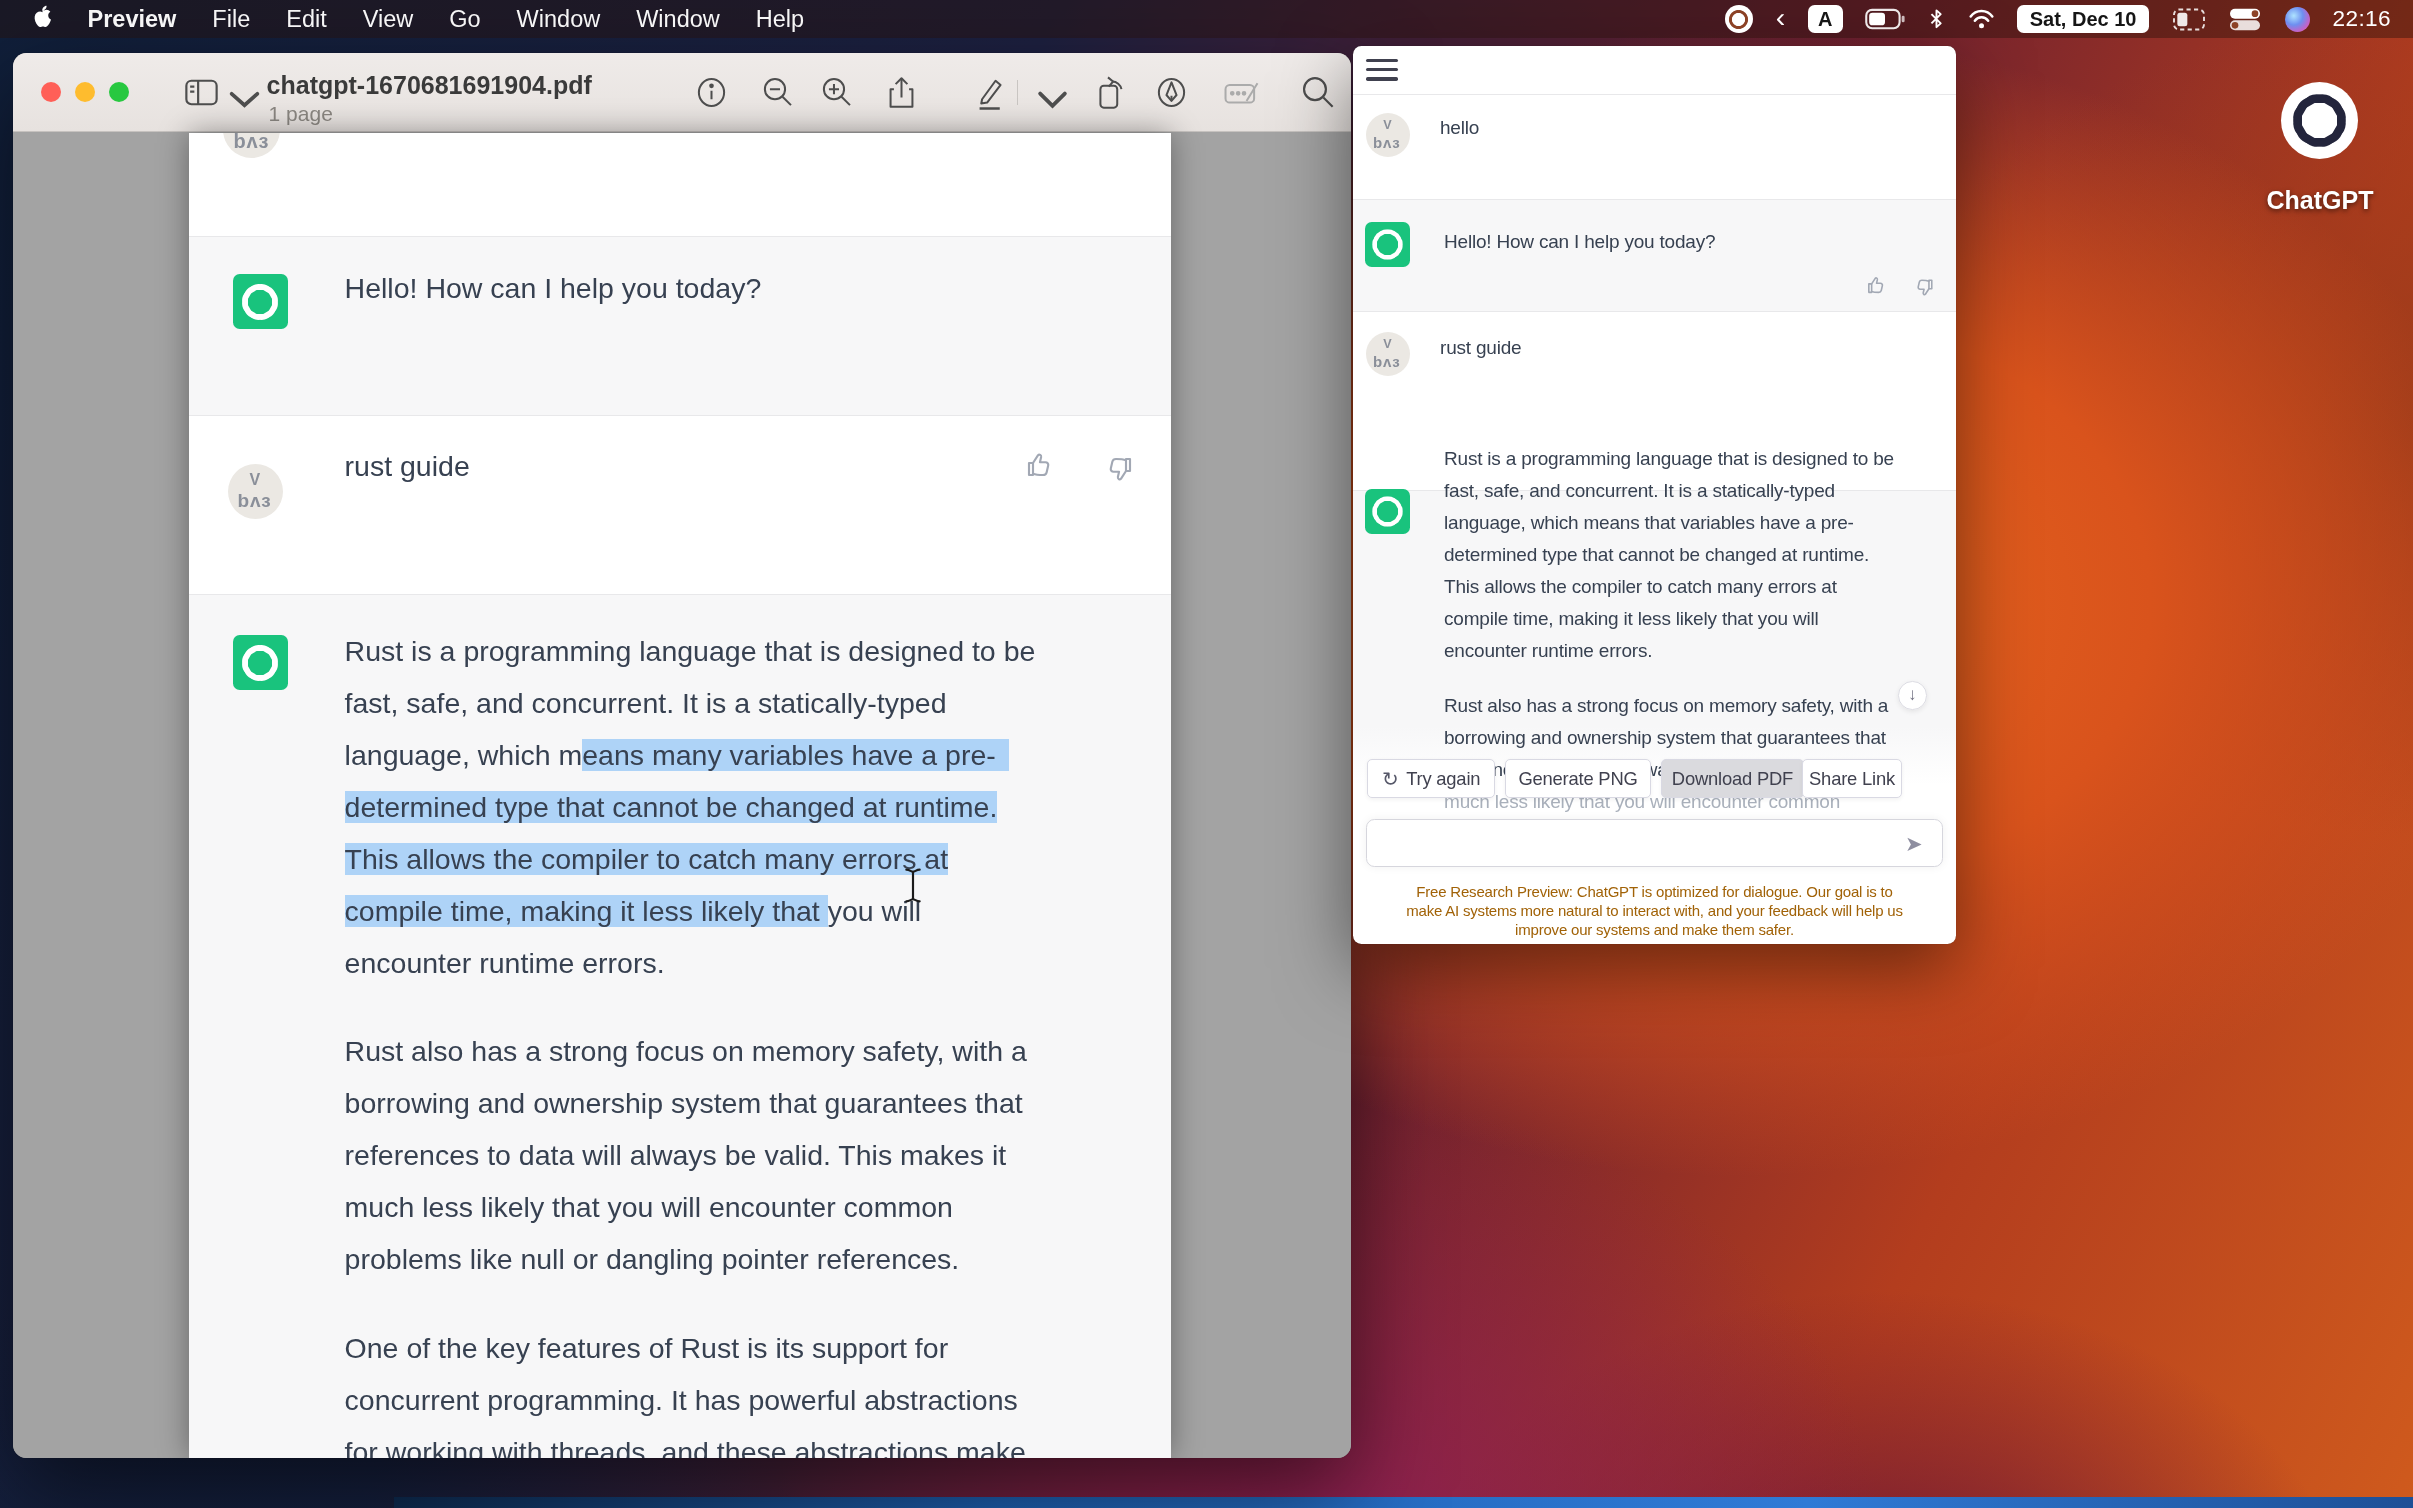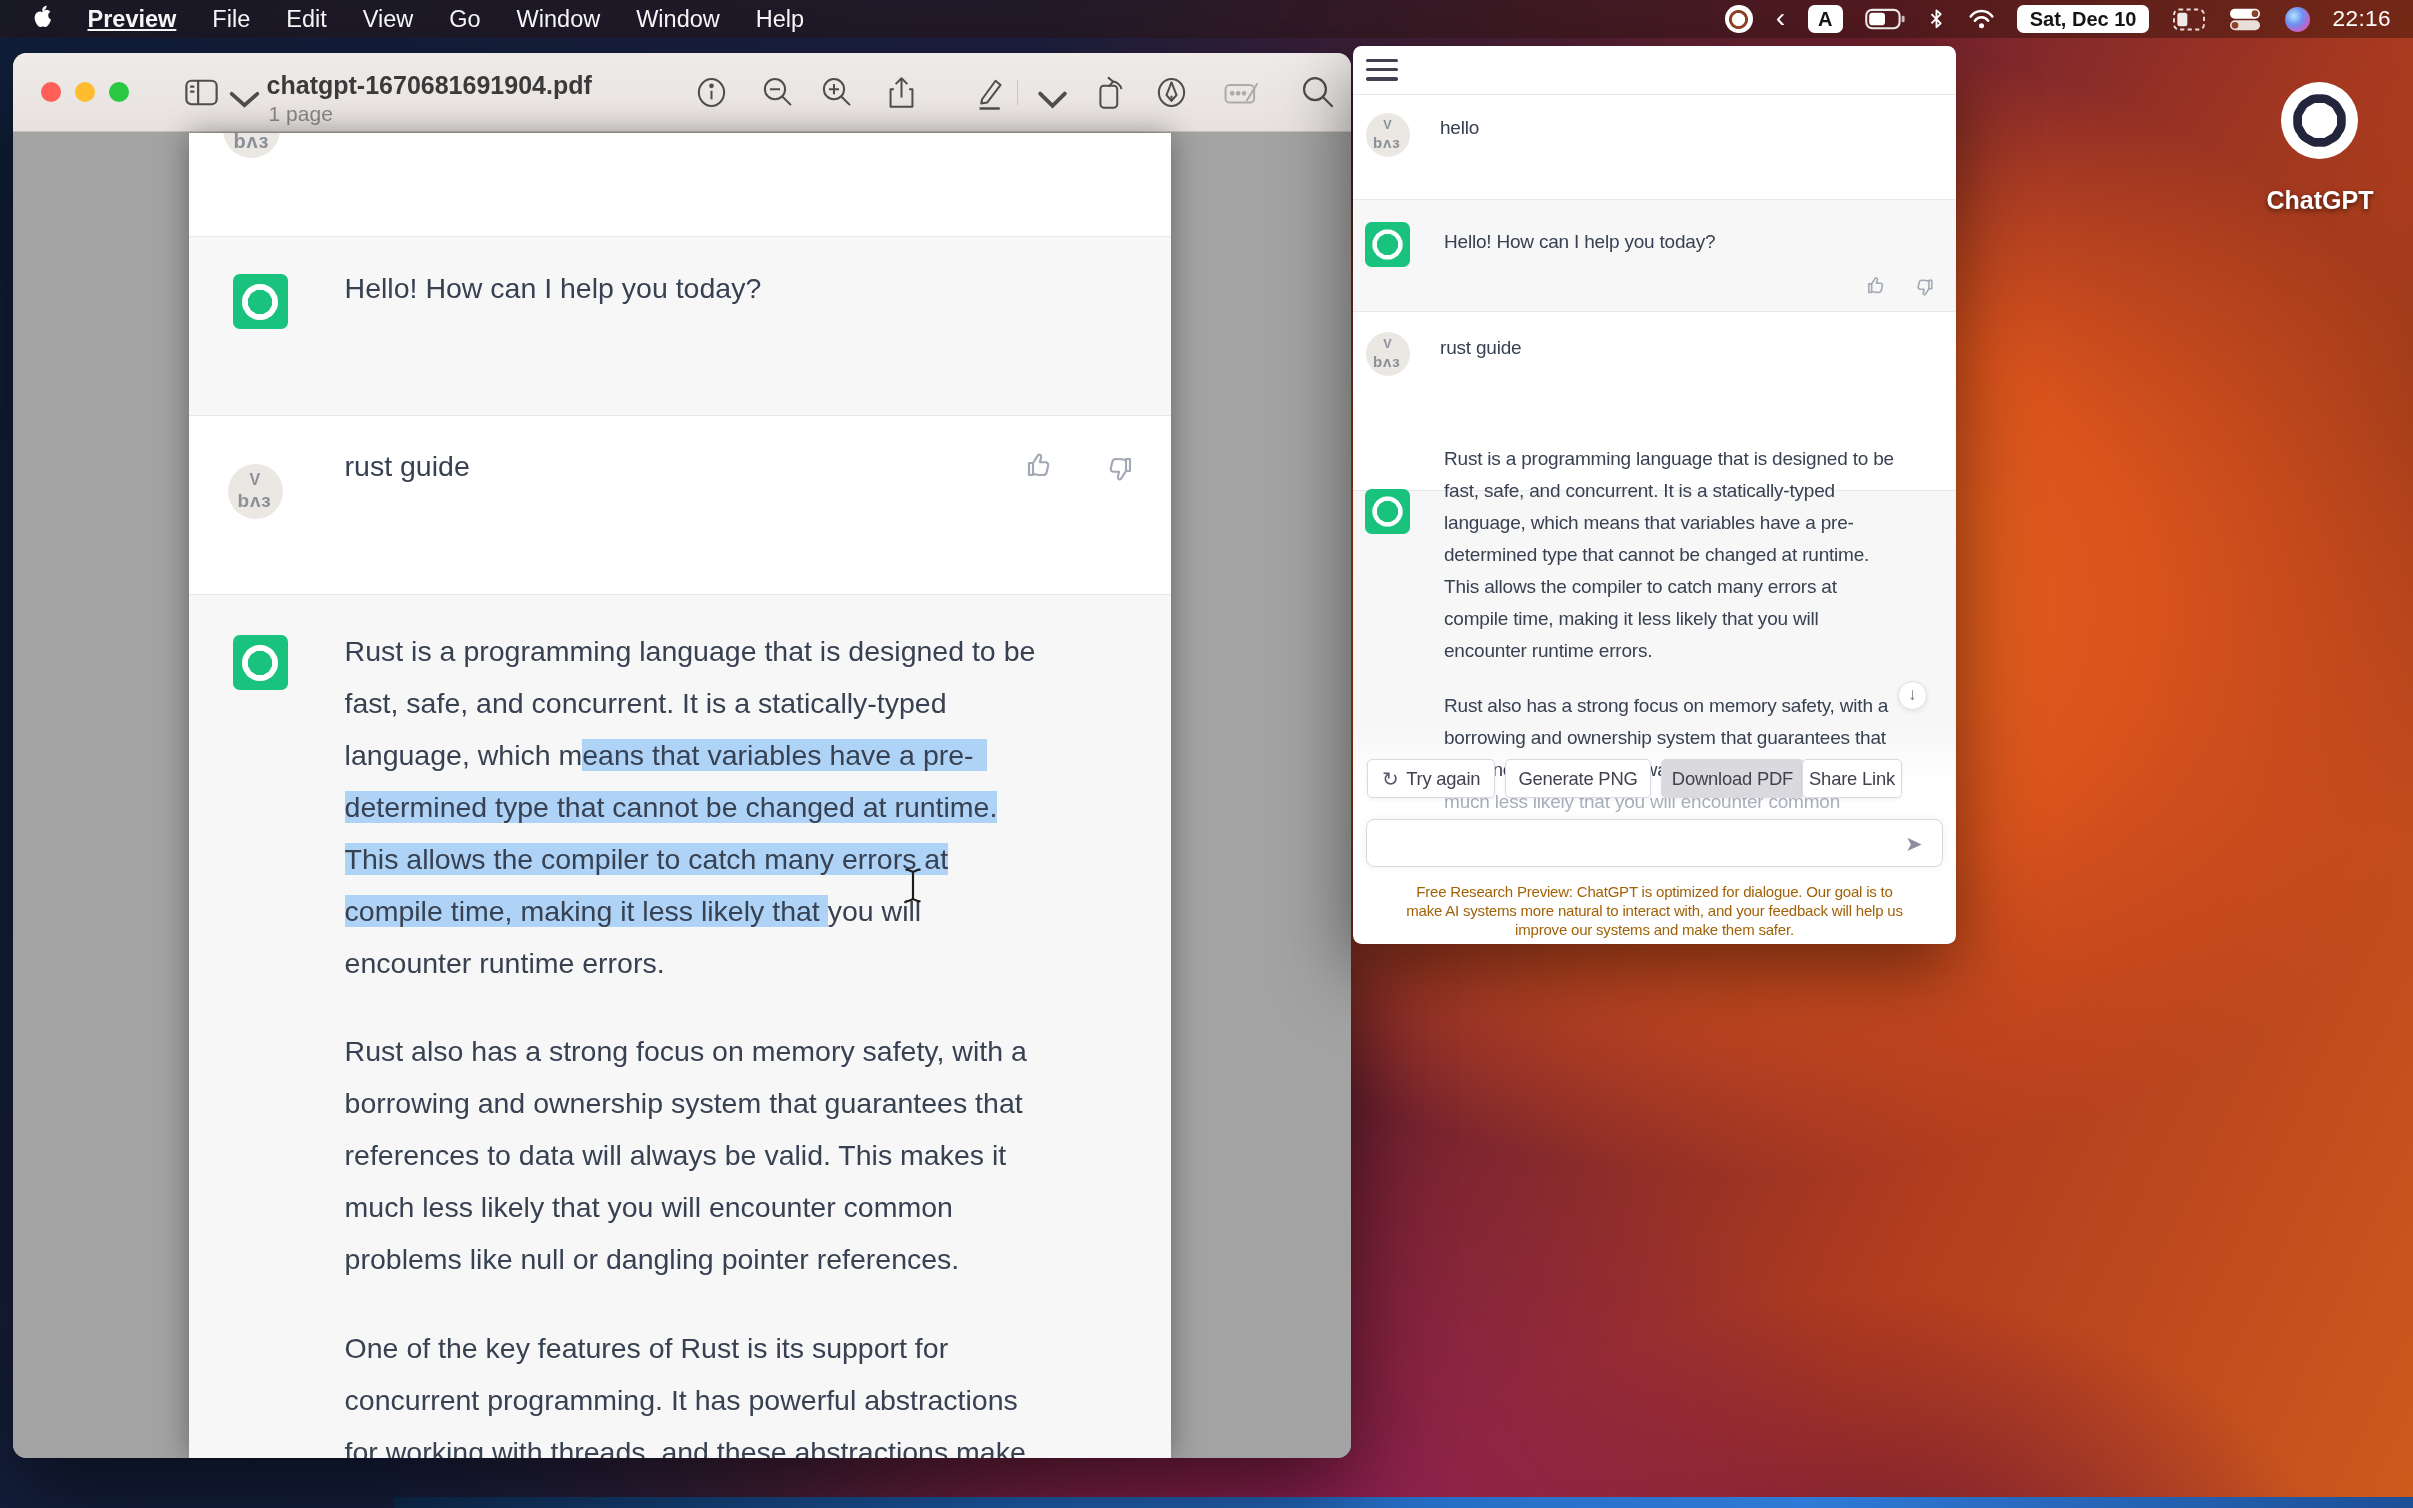--- a/index.html
+++ b/index.html
@@ -17,21 +17,21 @@
   }
   .blue-strip{ position:absolute; left:394px; right:0; bottom:0; height:11px;
     background:linear-gradient(90deg,#0e2c52,#1d5fb0 30%,#2f7ad6 70%,#1d4f96); }
 
   
   .menubar{ position:absolute; left:0; top:0; right:0; height:38px;
     background:rgba(40,16,10,0.42); display:flex; align-items:center;
     color:#fff; font-size:23.5px; z-index:50; }
   .menu-left{ display:flex; align-items:center; padding-left:28.5px; }
   .menu-item{ margin-right:36px; opacity:.96; }
-  .menu-item.app{ font-weight:700;text-decoration:underline; }
+  .menu-item.app{ font-weight:700; }
   .apple-logo{ width:25px; height:28.5px; margin-right:34px; display:inline-block; }
   .menu-right{ margin-left:auto; display:flex; align-items:center; gap:22.6px; padding-right:22px; }
   .pill{ background:#fff; color:#151515; border-radius:6.7px; height:28.5px;
     display:flex; align-items:center; justify-content:center; }
   .input-pill{ width:35px; font-weight:700; font-size:20px; }
   .date-pill{ padding:0 12.6px; font-weight:600; font-size:20px; }
   .time{ font-size:22.6px; font-weight:500; letter-spacing:0.4px; }
   .gpt-status{ width:28.5px; height:28.5px; border-radius:50%; background:#fff;
     display:flex; align-items:center; justify-content:center; color:#8c4226; }
   .chevron-back{ font-size:28.5px; line-height:28.5px; transform:translateY(-1.7px); }
@@ -326,21 +326,21 @@
               <span class="knot" style="--s:32px">
                 <i></i>
                 <i></i>
                 <i></i>
               </span>
             </div>
         </div>
         <div class="pdf-text" style="position:absolute;left:156px;top:492px">
             <div class="tline">Rust is a programming language that is designed to be</div>
             <div class="tline">fast, safe, and concurrent. It is a statically-typed</div>
-            <div class="tline"><span>language, which m</span><span class="sel selpad">eans that variables have a pre-</span></div>
+            <div class="tline"><span>language, which m</span><span class="sel selpad">eans many variables have a pre-</span></div>
             <div class="tline"><span class="sel">determined type that cannot be changed at runtime.</span></div>
             <div class="tline"><span class="sel">This allows the compiler to catch many errors at</span></div>
             <div class="tline"><span class="sel">compile time, making it less likely that </span><span>you will</span></div>
             <div class="tline">encounter runtime errors.</div>
           </div>
         <div class="pdf-text" style="position:absolute;left:156px;top:892px">
             <div class="tline">Rust also has a strong focus on memory safety, with a</div>
             <div class="tline">borrowing and ownership system that guarantees that</div>
             <div class="tline">references to data will always be valid. This makes it</div>
             <div class="tline">much less likely that you will encounter common</div>

